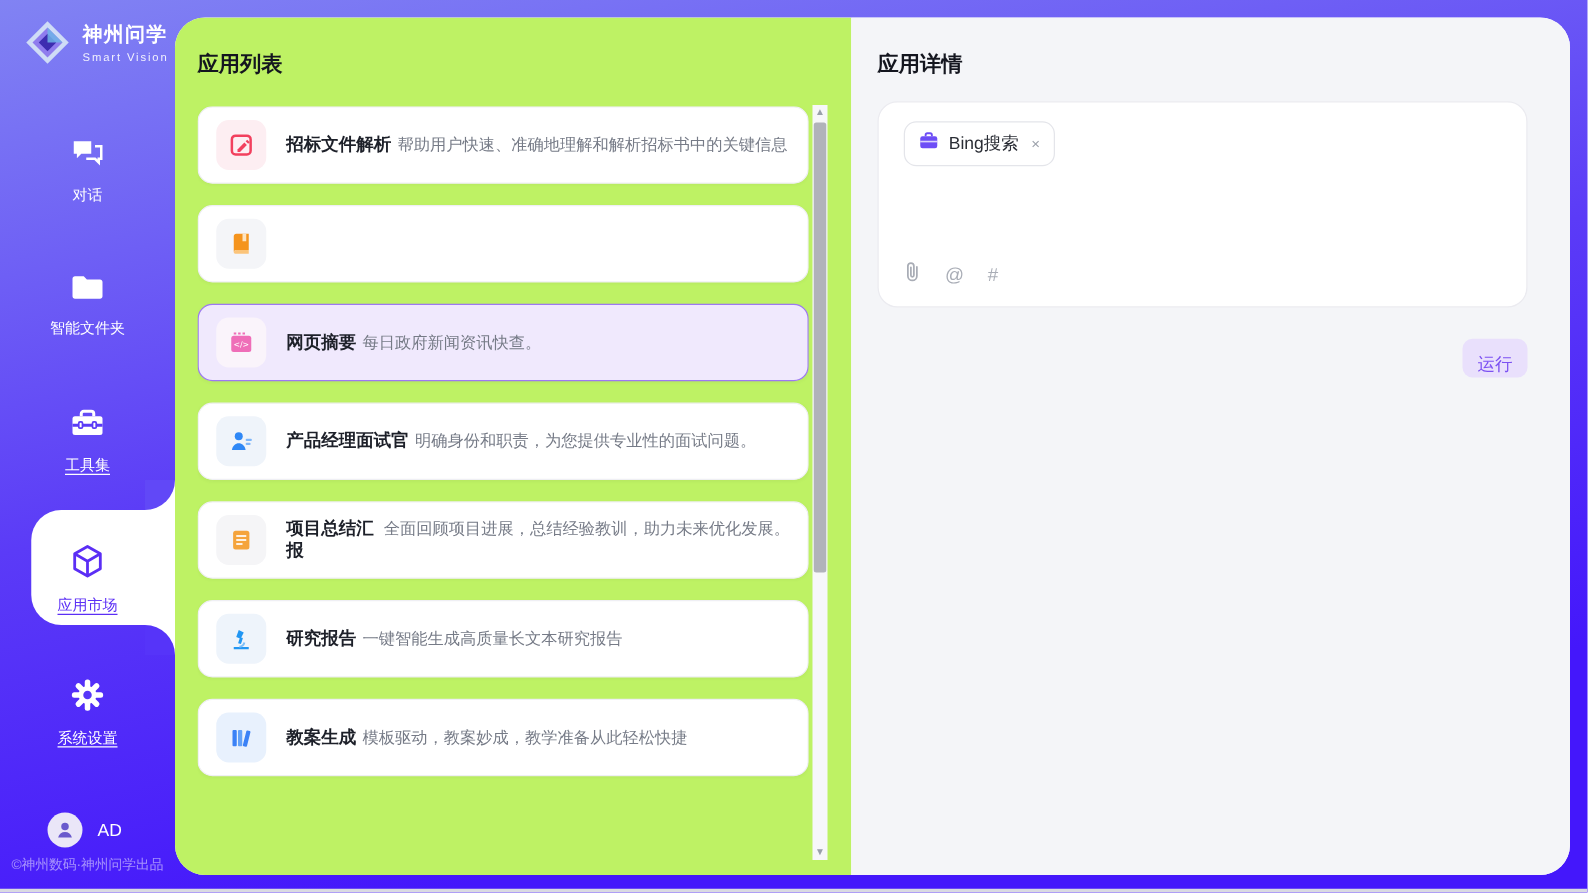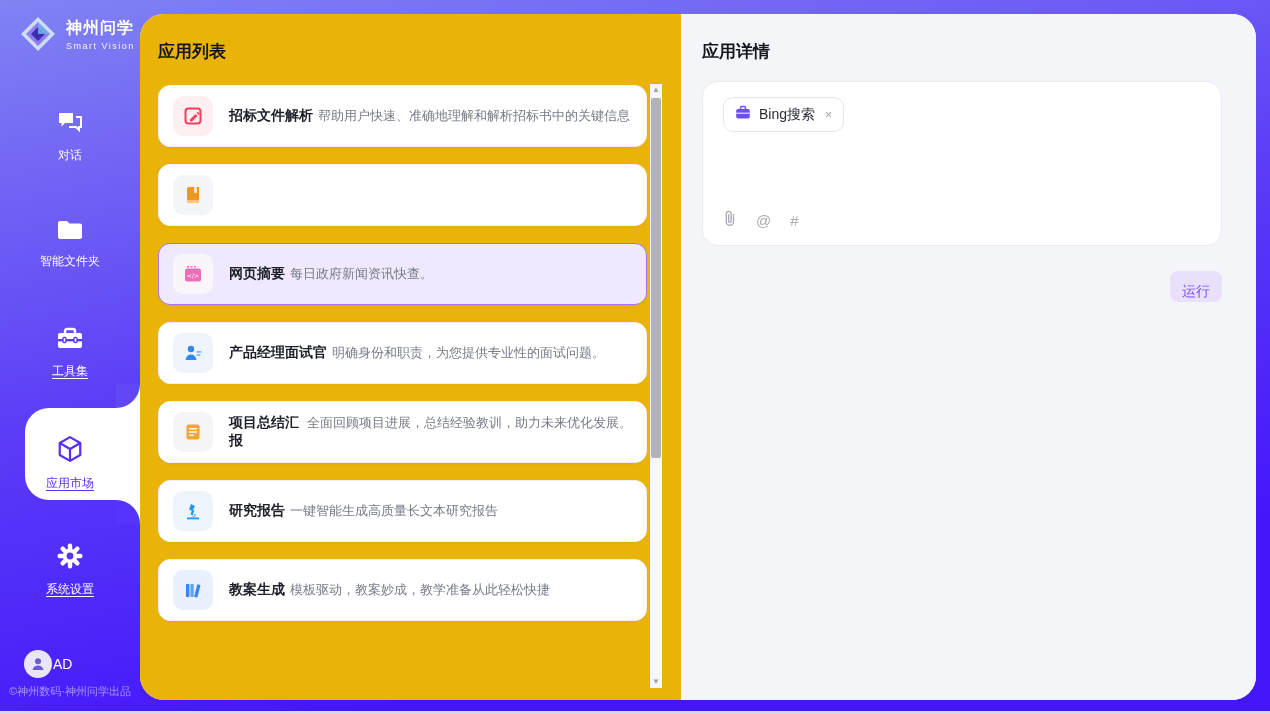--- a/index.html
+++ b/index.html
@@ -18,30 +18,30 @@
   .nav-item .lbl.u { text-decoration:underline; text-underline-offset:3px; }
   .nav-chat { top:110px; } .nav-folder { top:218px; } .nav-tools { top:326px; } .nav-market { top:434px; z-index:4;} .nav-settings { top:542px; }
   .nav-market .lbl { color:#5b2ef5; }
   
   .active-tab { position:absolute; left:25px; top:408px; width:115px; height:92px; background:#ffffff; border-radius:24px 0 0 24px; z-index:3; }
   .fillet { position:absolute; width:24px; height:24px; left:116px; z-index:3; }
   .fillet .sq { position:absolute; inset:0; background:#fff; }
   .fillet-top { top:384px; } .fillet-bottom { top:500px; }
   .fillet-top .round { position:absolute; inset:0; background:#6148f7; border-bottom-right-radius:24px; }
   .fillet-bottom .round { position:absolute; inset:0; background:#5634f9; border-top-right-radius:24px; }
-  .user-row { position:absolute; left:24px; top:650px; display:flex; align-items:center; gap:1px; cursor:pointer; }
+  .user-row { position:absolute; left:38px; top:650px; display:flex; align-items:center; gap:12px; cursor:pointer; }
   .avatar { width:28px; height:28px; border-radius:50%; background:#eae6f8; display:flex; align-items:center; justify-content:center; }
   .user-name { font-size:14px; color:#fff; }
   .copyright { position:absolute; left:0; width:140px; top:684px; text-align:center; font-size:11px; color:rgba(255,255,255,.5); white-space:nowrap; }
 
   
   .window { position:absolute; left:140px; top:14px; width:1116px; height:686px; border-radius:24px; overflow:hidden; display:flex; background:#fff; z-index:2; }
 
   
-  .list-panel { width:541px; background:#eab308; position:relative; padding:26px 0 0 18px; }
+  .list-panel { width:541px; background:#bef264; position:relative; padding:26px 0 0 18px; }
   .panel-title { font-size:17px; font-weight:bold; color:#14161f; }
   .cards { margin-top:22px; width:489px; height:600px; overflow:hidden; }
   .card { width:489px; height:62px; border:1px solid #efeff4; border-radius:12px; background:#fff; box-shadow:0 1px 3px rgba(20,20,40,.04); display:flex; align-items:center; padding:0 14px; gap:16px; margin-bottom:17px; cursor:pointer; }
   .card.selected { background:#f0e9fd; border:1.5px solid #9d79f1; }
   .iconbox { width:40px; height:40px; border-radius:10px; flex:0 0 40px; display:flex; align-items:center; justify-content:center; }
   .card-texts { display:flex; gap:5px; min-width:0; }
   .card-name { font-size:14px; font-weight:bold; color:#1d2029; }
   .card-desc { font-size:13px; color:#767b87; white-space:nowrap; }
   .ib1{background:#fdeef2;} .ib2{background:#f4f5f8;} .ib3{background:#faf4fb;} .ib4{background:#eff4fa;}
   .ib5{background:#f5f5f7;} .ib6{background:#f3f6f0;} .ib7{background:#eef4fb;} .ib8{background:#e8f1fd;}

